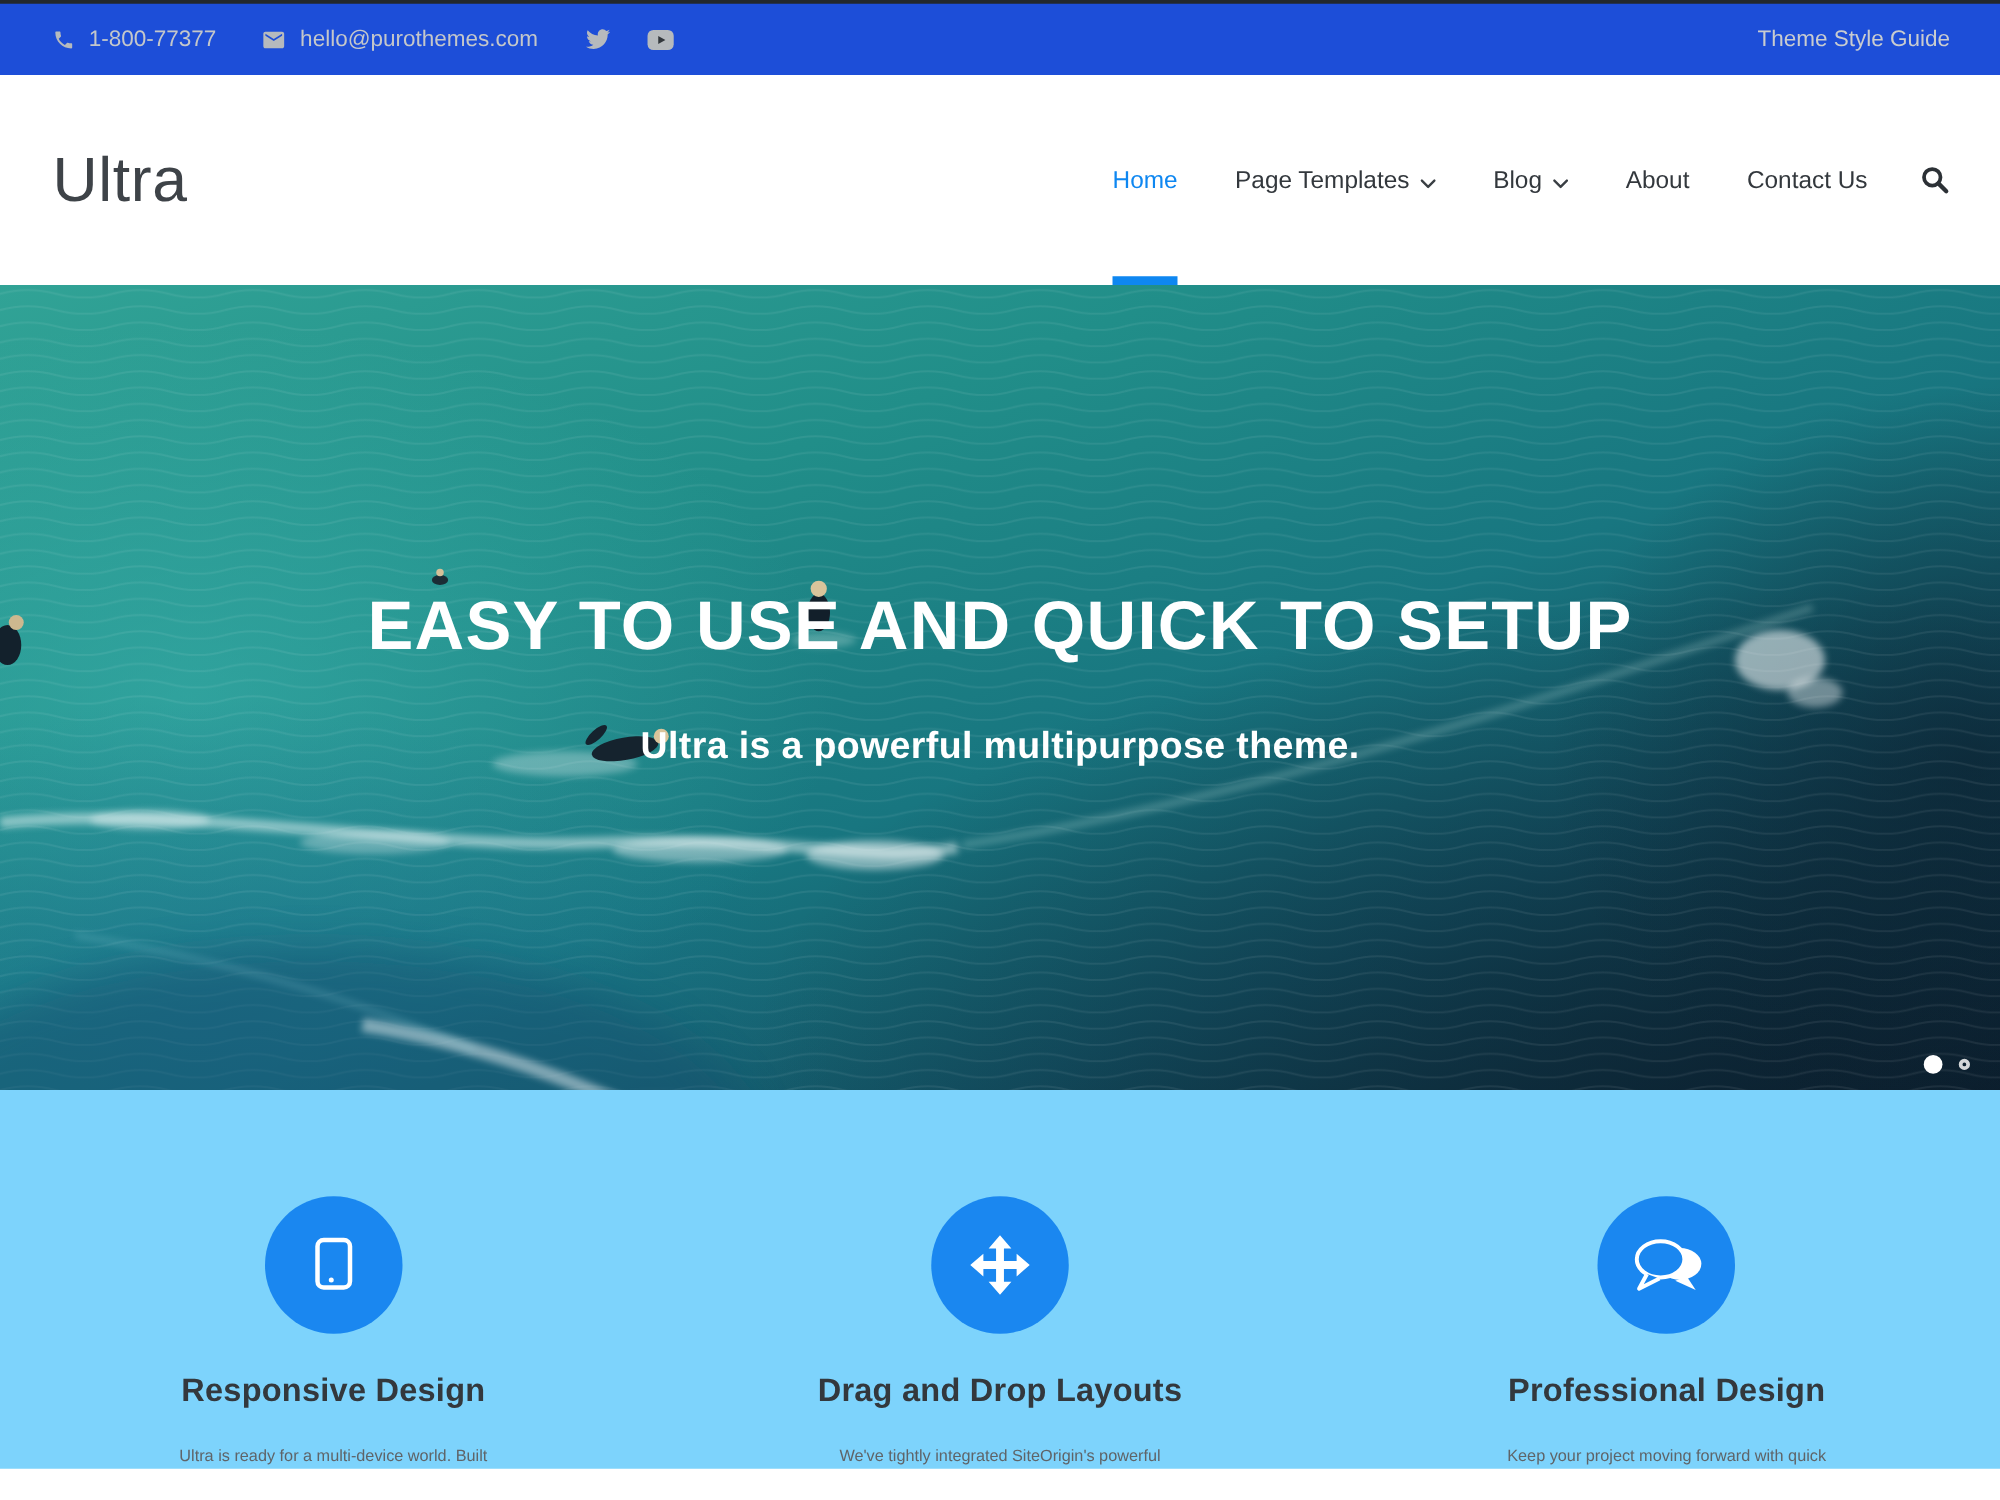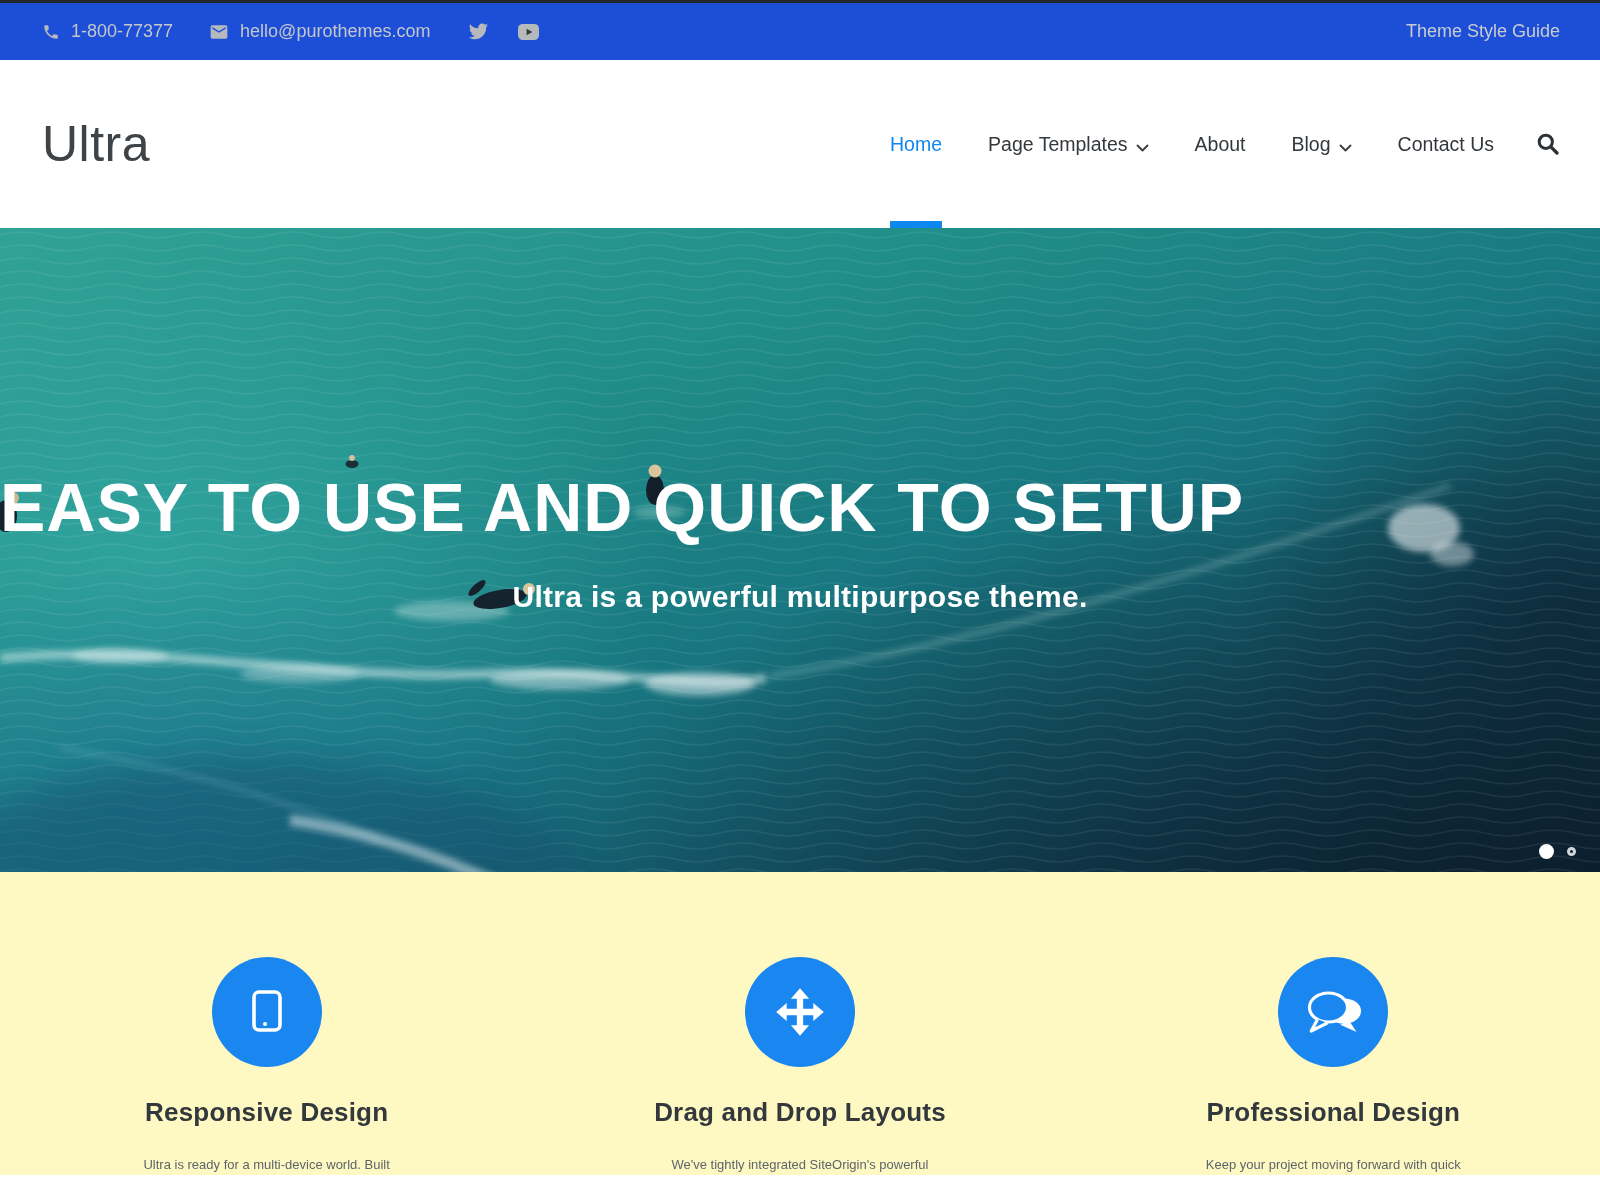--- a/index.html
+++ b/index.html
@@ -39,32 +39,32 @@
     content: ""; position: absolute; left: 0; bottom: 0; width: 100%; height: 7px; background: #0e87f1;
   }
   .nav li .caret { margin-left: 8px; margin-top: 5px; }
   .nav li.search-item { margin-left: 42px; }
 
   
   .hero { position: relative; height: 644px; overflow: hidden; background: #187680; }
   .hero svg.sea { position: absolute; inset: 0; width: 100%; height: 100%; display: block; }
   .hero-title {
     position: absolute; top: 240px; left: 0; width: 100%; margin: 0;
-    color: #ffffff; font-size: 68px; font-weight: 600; letter-spacing: 1px;
+    text-align: center; color: #ffffff; font-size: 55px; font-weight: 600; letter-spacing: 1px;
   }
   .hero-sub {
     position: absolute; top: 352px; left: 0; width: 100%; margin: 0;
     text-align: center; color: #ffffff; font-size: 30px; font-weight: 600; letter-spacing: 0.3px;
   }
   .dots { position: absolute; right: 24px; bottom: 13px; display: flex; align-items: center; gap: 13px; }
   .dot { width: 15px; height: 15px; border-radius: 50%; background: #ffffff; cursor: pointer; }
   .dot.inactive { width: 9px; height: 9px; background: transparent; border: 3px solid rgba(255,255,255,0.82); }
 
   
-  .features { display: flex; padding-top: 85px; background: #fef9c3; }
+  .features { display: flex; padding-top: 85px; background: #7dd3fc; }
   .feature { width: 533.33px; text-align: center; }
   .icon-circle {
     width: 110px; height: 110px; border-radius: 50%; background: #1a87f0;
     margin: 0 auto; display: flex; align-items: center; justify-content: center;
   }
   .feature h3 { margin: 30px 0 0; font-size: 26px; font-weight: 700; color: #33383d; letter-spacing: 0.2px; }
   .feature p { margin: 27px auto 0; max-width: 470px; font-size: 13px; line-height: 1.55; color: #5f6468; }
 </style>
 </head>
 <body>
@@ -111,29 +111,29 @@
       </li>
       <li>
         <span>Page Templates</span>
         <span class="caret">
           <svg width="13" height="9" viewBox="0 0 13 9">
               <path d="M1.5 1.5 L6.5 6.5 L11.5 1.5" fill="none" stroke="#3a3f44" stroke-width="1.9" stroke-linecap="round" stroke-linejoin="round"></path>
             </svg>
         </span>
       </li>
       <li>
-        <span>About</span>
-      </li>
-      <li>
         <span>Blog</span>
         <span class="caret">
           <svg width="13" height="9" viewBox="0 0 13 9">
               <path d="M1.5 1.5 L6.5 6.5 L11.5 1.5" fill="none" stroke="#3a3f44" stroke-width="1.9" stroke-linecap="round" stroke-linejoin="round"></path>
             </svg>
         </span>
+      </li>
+      <li>
+        <span>About</span>
       </li>
       <li>
         <span>Contact Us</span>
       </li>
       <li class="search-item">
         <svg width="24" height="24" viewBox="0 0 24 24">
             <circle cx="9.8" cy="9.8" r="6.6" fill="none" stroke="#2c3136" stroke-width="3"></circle>
             <line x1="14.9" y1="14.9" x2="21" y2="21" stroke="#2c3136" stroke-width="3.4" stroke-linecap="round"></line>
           </svg>
       </li>

